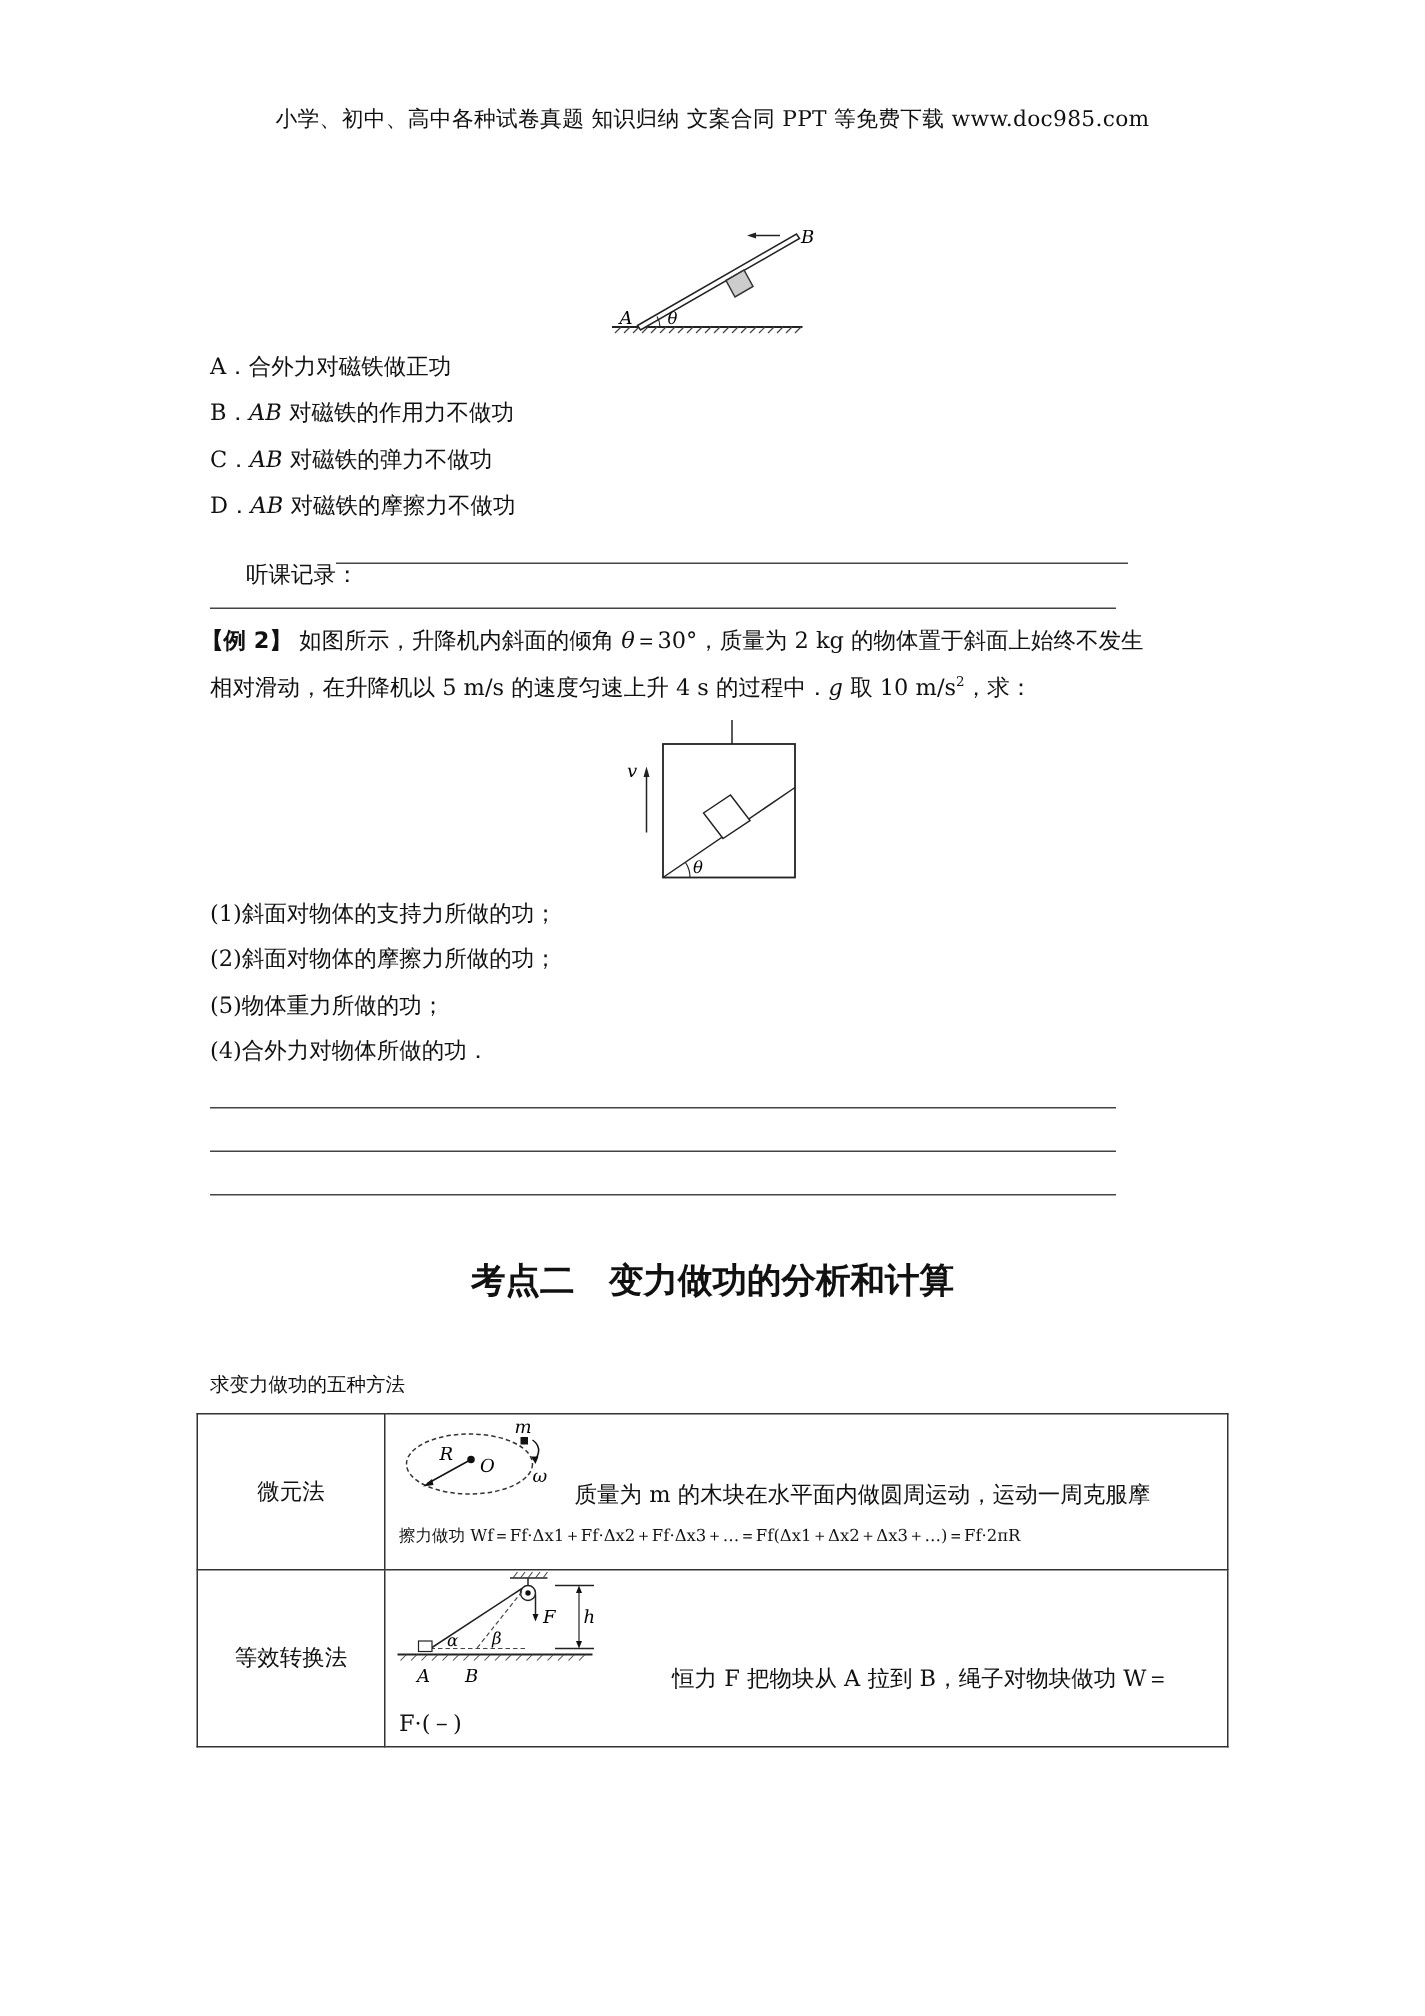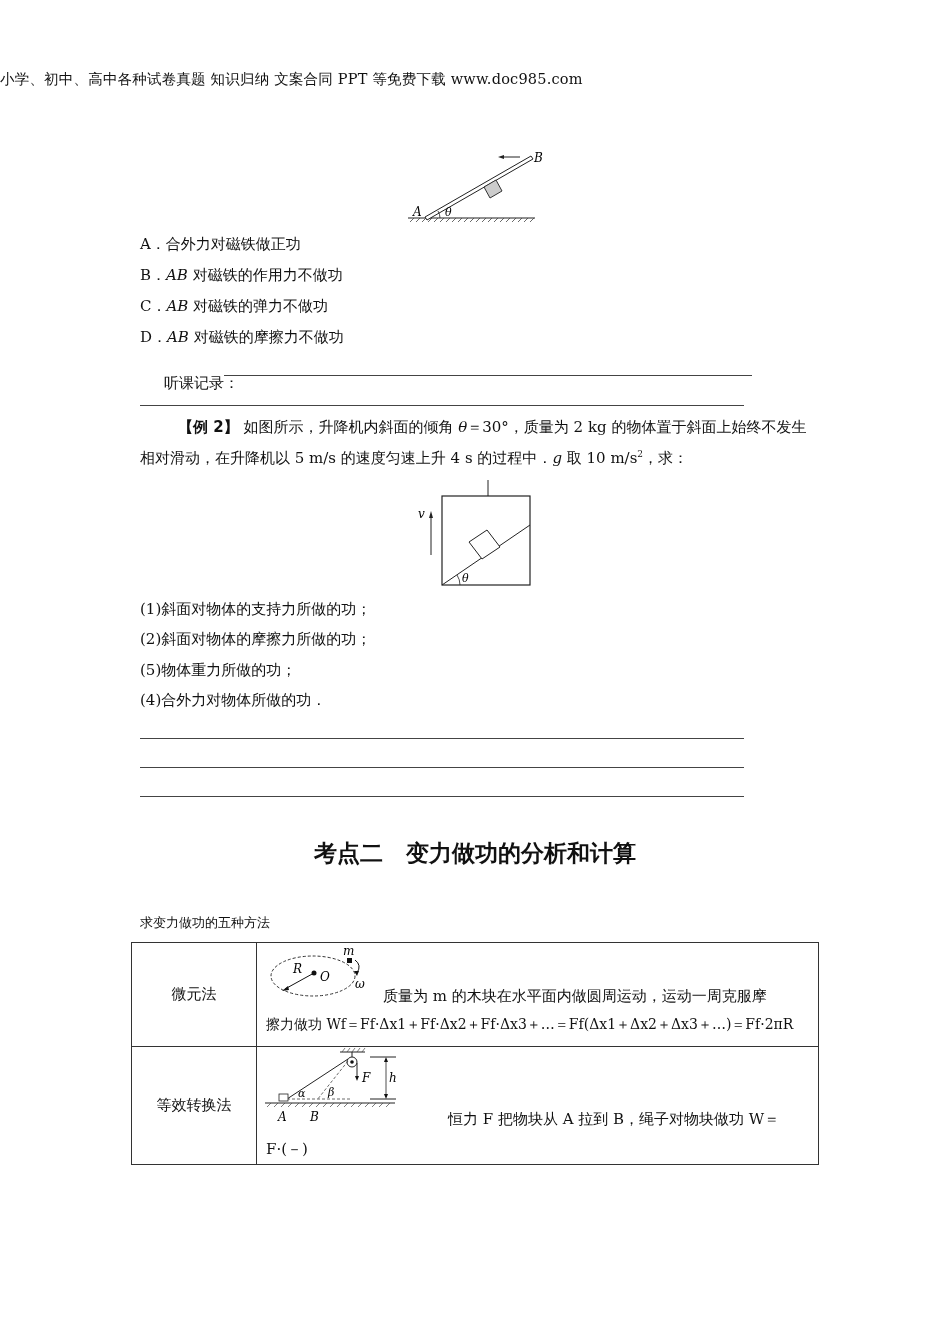--- a/index.html
+++ b/index.html
@@ -1,19 +1,19 @@
 <!DOCTYPE html>
 <html><head>
 <meta charset="utf-8">
 <style>
   html, body { margin:0; padding:0; background:#ffffff; }
   body { width:950px; height:1344px; position:relative; overflow:hidden;
          font-family:"DejaVu Serif","Liberation Serif",serif; color:#111; }
   .abs { position:absolute; }
-  .hdr { top:70px; left:0; width:950px; font-size:14.5px; color:#111; letter-spacing:0.2px; }
+  .hdr { top:70px; left:0; width:950px; text-align:center; font-size:14.5px; color:#111; letter-spacing:0.2px; }
   .line-text { font-size:15px; white-space:nowrap; }
   .it { font-style:italic; }
   .rule { position:absolute; height:0; border-top:1px solid #444; }
   .title { top:838px; left:0; width:950px; text-align:center; font-size:23px; font-weight:bold;
            font-family:"DejaVu Sans","Liberation Sans",sans-serif; }
   .subtitle { font-family:"DejaVu Sans","Liberation Sans",sans-serif; font-size:13px; }
   table.methods { position:absolute; left:131px; top:942px; width:688px; border-collapse:collapse; font-size:15px; }
   table.methods td, table.methods th { border:1px solid #333; font-weight:normal; padding:0; vertical-align:middle; }
   table.methods th { height:28px; }
   .cell-method { width:124px; text-align:center; }
@@ -76,21 +76,21 @@
 </div>
 <div class="abs line-text" style="left:140px;top:328px;">
   <span>D．</span><span class="it">AB</span><span> 对磁铁的摩擦力不做功</span>
 </div>
 
 <div class="abs line-text" style="left:140px;top:374px;font-family:'DejaVu Sans','Liberation Sans',sans-serif;margin-left:24px;">听课记录：</div>
 <div class="rule" style="left:224px;top:375px;width:528px;"></div>
 <div class="rule" style="left:140px;top:405px;width:604px;"></div>
 
 <div class="abs line-text" style="left:134px;top:418px;">
-  <span class="bold" style="font-family:'DejaVu Sans','Liberation Sans',sans-serif;margin-left:44px;">【例 2】</span>
+  <span class="bold" style="font-family:'DejaVu Sans','Liberation Sans',sans-serif;">【例 2】</span>
   <span>如图所示，升降机内斜面的倾角 </span><span class="it">θ</span><span>＝30°，质量为 2 kg 的物体置于斜面上始终不发生</span>
 </div>
 <div class="abs line-text" style="left:140px;top:449px;">
   <span>相对滑动，在升降机以 5 m/s 的速度匀速上升 4 s 的过程中．</span><span class="it">g</span><span> 取 10 m/s</span><sup>2</sup><span>，求：</span>
 </div>
 
 <svg class="abs" style="left:405px;top:475px;" width="140" height="120">
   <line x1="83" y1="5" x2="83" y2="21" stroke="#222" stroke-width="1"></line>
   <rect x="37" y="21" width="88" height="89" fill="none" stroke="#222" stroke-width="1.2"></rect>
   <line x1="37" y1="110" x2="125" y2="50" stroke="#222" stroke-width="1"></line>
@@ -129,21 +129,21 @@
         <polygon points="17,48 23,43 24,47" fill="#111"></polygon>
         <rect x="82" y="15" width="5" height="5" fill="#111"></rect>
         <path d="M90,17 Q97,22 92,30" fill="none" stroke="#111" stroke-width="1"></path>
         <polygon points="92,33 89,28 94,28" fill="#111"></polygon>
         <text x="78" y="12" font-size="12" font-style="italic" font-family="'DejaVu Serif',serif">m</text>
         <text x="28" y="30" font-size="12" font-style="italic" font-family="'DejaVu Serif',serif">R</text>
         <text x="55" y="38" font-size="12" font-style="italic" font-family="'DejaVu Serif',serif">O</text>
         <text x="90" y="45" font-size="12" font-style="italic" font-family="'DejaVu Serif',serif">ω</text>
       </svg>
       <div class="abs line-text" style="left:126px;top:44px;">质量为 m 的木块在水平面内做圆周运动，运动一周克服摩</div>
-      <div class="abs line-text" style="left:9px;top:73px;font-size:14px;">擦力做功 Wf＝Ff·Δx1＋Ff·Δx2＋Ff·Δx3＋…＝Ff(Δx1＋Δx2＋Δx3＋…)＝Ff·2πR</div>
+      <div class="abs line-text" style="left:9px;top:73px;font-size:11px;">擦力做功 Wf＝Ff·Δx1＋Ff·Δx2＋Ff·Δx3＋…＝Ff(Δx1＋Δx2＋Δx3＋…)＝Ff·2πR</div>
     </td>
   </tr>
   <tr style="height:118px;">
     <td class="cell-method">等效转换法</td>
     <td class="ex-cell">
       <svg class="abs" style="left:3px;top:0px;" width="150" height="85">
         <line x1="80" y1="5" x2="105" y2="5" stroke="#222" stroke-width="1"></line>
         <g stroke="#444" stroke-width="0.7">
           <line x1="82" y1="5" x2="85" y2="1"></line>
               <line x1="87" y1="5" x2="90" y2="1"></line>

